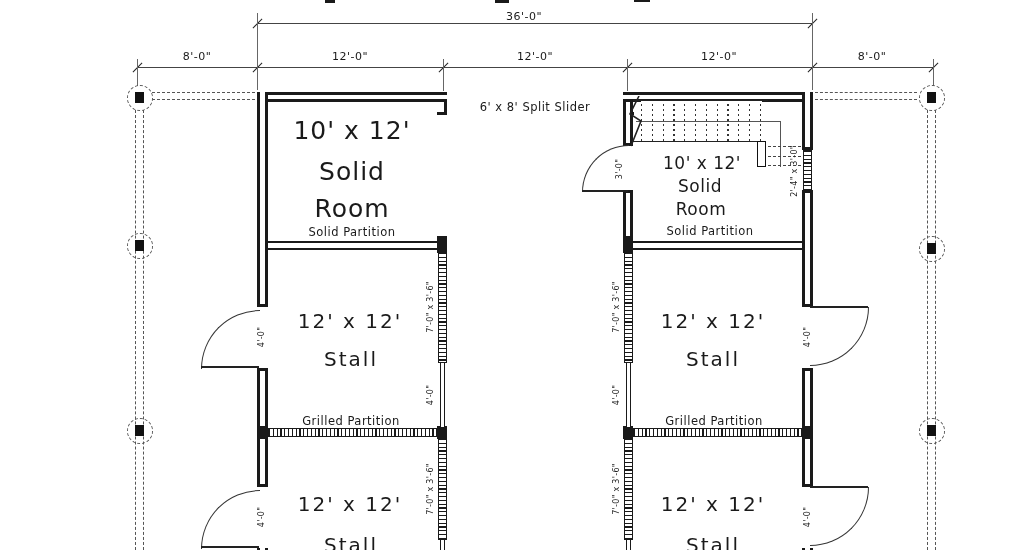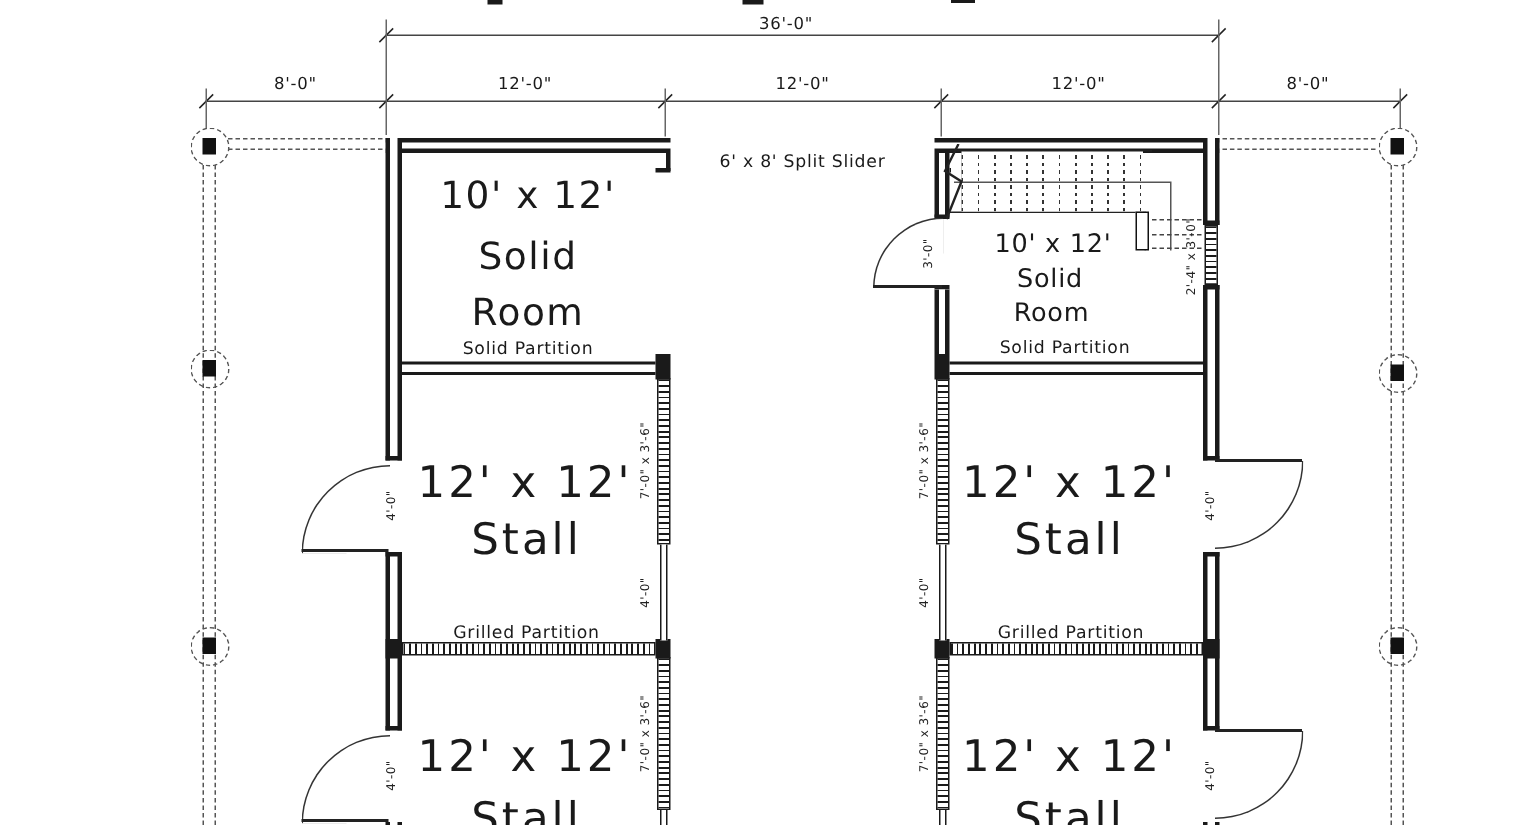--- a/index.html
+++ b/index.html
@@ -29,21 +29,21 @@
   .arcnw{border-top:1.3px solid #333;border-left:1.3px solid #333;border-top-left-radius:100%;}
   .arcse{border-bottom:1.3px solid #333;border-right:1.3px solid #333;border-bottom-right-radius:100%;}
   .leaf{height:0;border-top:2.2px solid #222;}
   .treads{background:
       repeating-linear-gradient(to bottom,#fff 0 2.5px,rgba(255,255,255,0) 2.5px 5px),
       repeating-linear-gradient(to right,#333 0 1.2px,rgba(255,255,255,0) 1.2px 10.8px);}
   .newel{box-sizing:border-box;border:1.8px solid #111;background:#fff;}
   .txt{position:absolute;transform:translate(-50%,-50%);white-space:nowrap;}
   .vtxt{position:absolute;transform:translate(-50%,-50%) rotate(-90deg);white-space:nowrap;
         font-size:8px;color:#222;letter-spacing:0.3px;}
-  .big{font-size:29px;letter-spacing:2px;}
+  .big{font-size:20px;letter-spacing:2px;}
   .med{font-size:25px;letter-spacing:1px;}
   .tmed{font-size:17px;letter-spacing:0.5px;}
   .small{font-size:11.5px;letter-spacing:0.5px;}
   .dimtxt{font-size:11px;letter-spacing:0.5px;}
 </style>
 </head>
 <body>
 
 <div id="plan">
 

